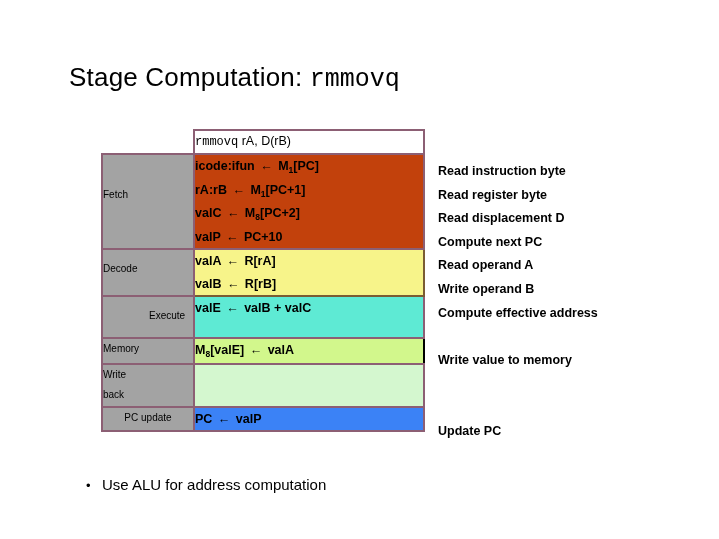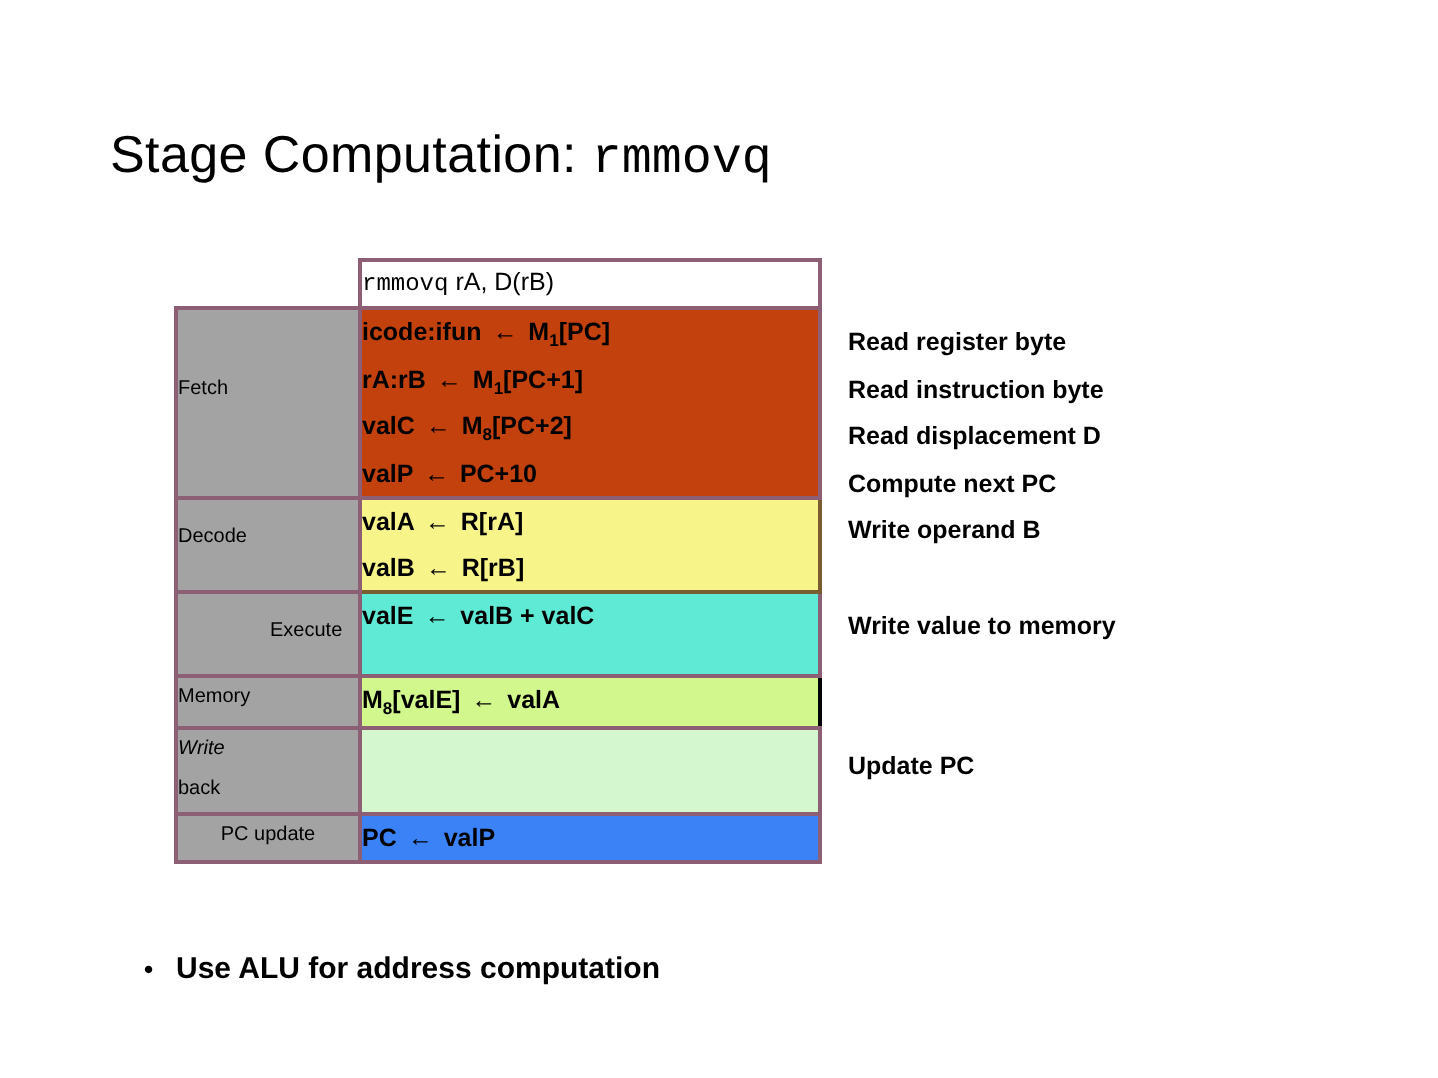--- a/index.html
+++ b/index.html
@@ -11,20 +11,21 @@
     height: 539px;
     background: #ffffff;
     font-family: "Liberation Sans", sans-serif;
     overflow: hidden;
     position: relative;
   }
 
   #slide {
     position: absolute;
     inset: 0;
+    margin-left: 14px;
   }
 
   
   #title {
     position: absolute;
     left: 55px;
     top: 62px;
     font-size: 26px;
     color: #000000;
     white-space: nowrap;
@@ -56,21 +57,21 @@
   .col-stage { width: 92px; }
   .col-ops   { width: 230px; }
 
   .cell-stage {
     background: #a3a3a3;
     border: 2px solid #8c5f74;
     padding: 4px 0 4px 6px;
     font-size: 10px;
     line-height: 20px;
   }
-  .cell-stage.no-border-bottom { border-bottom: none; font-style: italic; }
+  .cell-stage.no-border-bottom { border-bottom: none; }
   .cell-stage.no-border-top { border-top: none; }
 
   .cell-ops {
     padding: 2px 0 3px 5px;
     line-height: 22.5px;
     font-weight: bold;
     font-size: 12.5px;
   }
 
   .cell-blank {
@@ -146,21 +147,21 @@
     height: 23.6px;
   }
   .desc-line.spacer { visibility: hidden; }
 
   
   #bullet {
     position: absolute;
     left: 72px;
     top: 476px;
     font-size: 15px;
-    font-weight: bold;
+    font-weight: normal;
     color: #000000;
     white-space: nowrap;
   }
   #bullet .dot {
     display: inline-block;
     width: 16px;
     font-size: 13px;
   }
 </style>
 </head>
@@ -243,25 +244,27 @@
           <div>PC update</div>
         </td>
         <td class="cell-ops ops-pc">
           <div class="opline">PC <span class="arrow">←</span> valP</div>
         </td>
       </tr>
     </tbody>
   </table>
 
   <div id="desc">
+    <div class="desc-line">Read instruction byte</div>
     <div class="desc-line">Read register byte</div>
-    <div class="desc-line">Read instruction byte</div>
     <div class="desc-line">Read displacement D</div>
     <div class="desc-line">Compute next PC</div>
+    <div class="desc-line">Read operand A</div>
     <div class="desc-line">Write operand B</div>
+    <div class="desc-line">Compute effective address</div>
     <div class="desc-line spacer">&nbsp;</div>
     <div class="desc-line">Write value to memory</div>
     <div class="desc-line spacer">&nbsp;</div>
     <div class="desc-line spacer">&nbsp;</div>
     <div class="desc-line">Update PC</div>
   </div>
 
   <div id="bullet">
     <span class="dot">•</span><span>Use ALU for address computation</span>
   </div>

